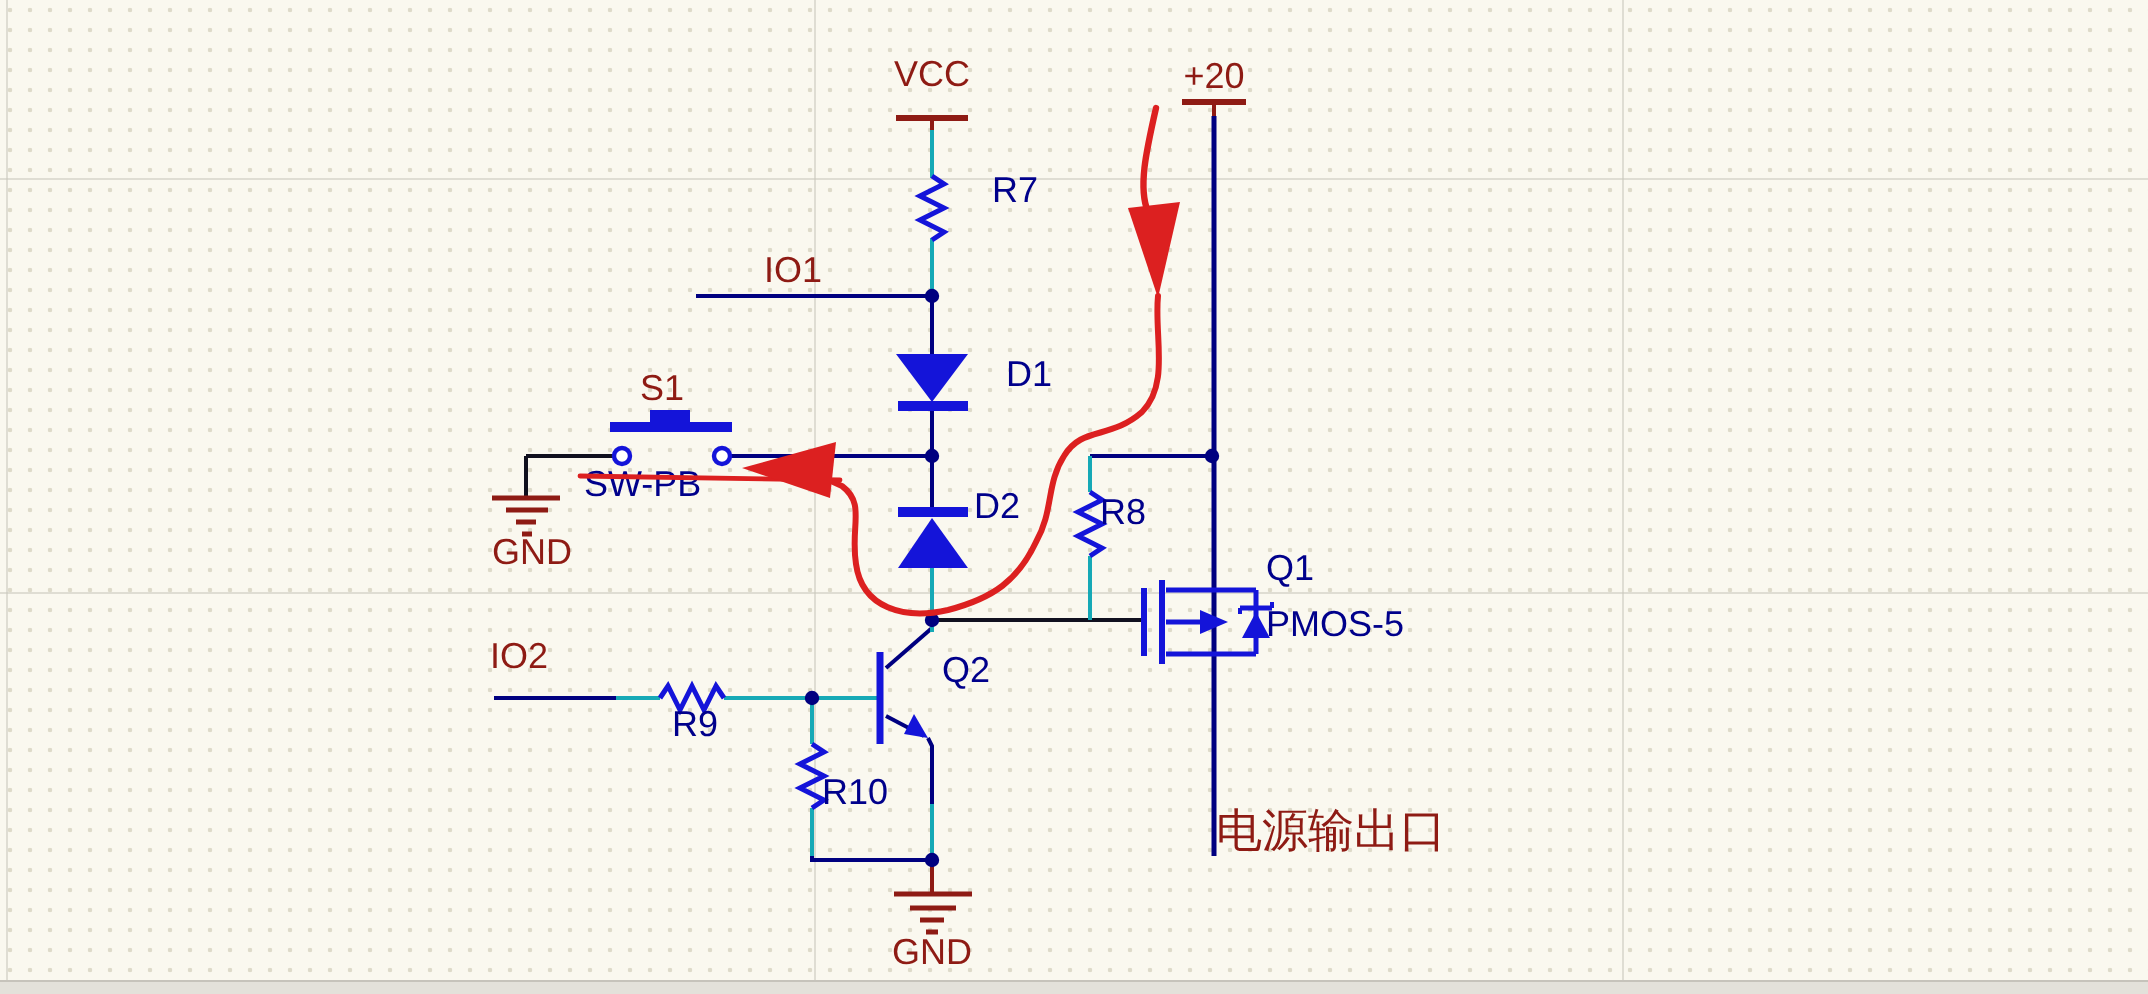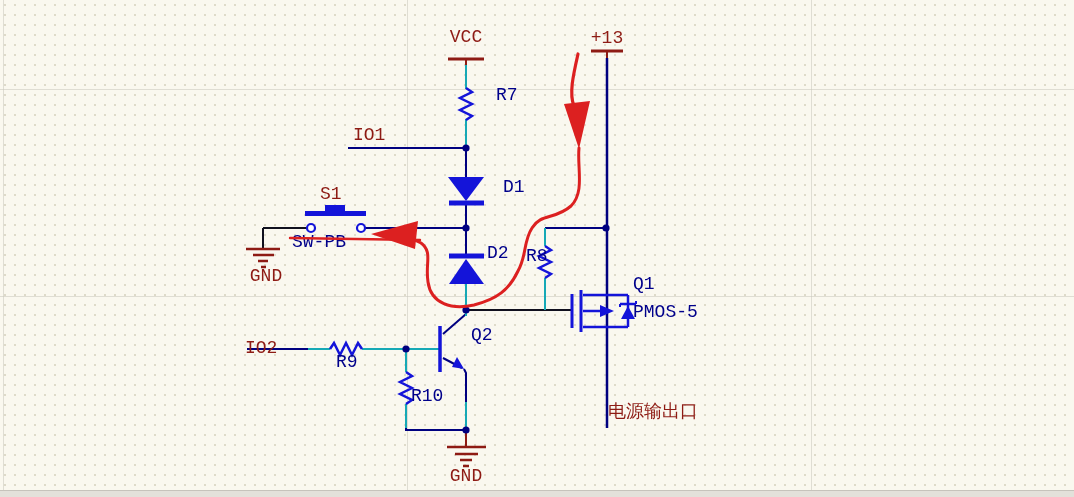--- a/index.html
+++ b/index.html
@@ -1,31 +1,31 @@
 <!DOCTYPE html>
 <html><head>
 <meta charset="utf-8">
 <style>
   html,body{margin:0;padding:0;}
   #stage{
     position:relative; width:1074px; height:497px; overflow:hidden;
     background-color:#FAF8EF;
     background-image:radial-gradient(rgba(176,170,140,0.38) 1px, transparent 1.3px);
     background-size:10px 10px;
-    font-family:Liberation Mono, monospace;
+    font-family:Liberation Sans, sans-serif;
   }
   .gridline{position:absolute;background:#C9C6BB;opacity:.55;}
   .gridline.v{width:1px;top:0;height:490px;}
   .gridline.h{height:1px;left:0;width:1074px;}
   svg{position:absolute;left:0;top:0;}
   .label{position:absolute;font-size:18px;line-height:1.05;white-space:nowrap;user-select:none;}
   .maroon{color:#8E1B14;}
   .navy{color:#00008B;}
   .cx{transform:translateX(-50%);}
-  .cjk{font-size:18px;}
+  .cjk{font-size:23px;}
   #bottom-strip{position:absolute;left:0;top:490px;width:1074px;height:7px;
     background:#E3E1DA;border-top:1px solid #C6C3BB;}
 </style>
 </head>
 <body>
 
 <div id="stage">
 
   <div class="gridline v" style="left:3px"></div>
   <div class="gridline v" style="left:407px"></div>
@@ -140,33 +140,33 @@
       <circle cx="466" cy="148" r="3.6"></circle>
       <circle cx="466" cy="228" r="3.6"></circle>
       <circle cx="466" cy="310" r="3.6"></circle>
       <circle cx="406" cy="349" r="3.6"></circle>
       <circle cx="466" cy="430" r="3.6"></circle>
       <circle cx="606" cy="228" r="3.6"></circle>
     </g>
   </svg>
 
   <div class="label maroon cx" style="left:466px;top:28px">VCC</div>
-  <div class="label maroon cx" style="left:607px;top:29px">+13</div>
+  <div class="label maroon cx" style="left:607px;top:29px">+20</div>
   <div class="label navy" style="left:496px;top:86px">R7</div>
-  <div class="label maroon" style="left:353px;top:126px">IO1</div>
+  <div class="label maroon" style="left:382px;top:126px">IO1</div>
   <div class="label navy" style="left:503px;top:178px">D1</div>
   <div class="label maroon" style="left:320px;top:185px">S1</div>
   <div class="label navy" style="left:292px;top:233px">SW-PB</div>
   <div class="label maroon cx" style="left:266px;top:267px">GND</div>
   <div class="label navy" style="left:487px;top:244px">D2</div>
-  <div class="label navy" style="left:526px;top:247px">R8</div>
+  <div class="label navy" style="left:550px;top:247px">R8</div>
   <div class="label navy" style="left:633px;top:275px">Q1</div>
   <div class="label navy" style="left:633px;top:303px">PMOS-5</div>
   <div class="label navy" style="left:471px;top:326px">Q2</div>
-  <div class="label maroon" style="left:245px;top:339px">IO2</div>
+  <div class="label maroon" style="left:245px;top:319px">IO2</div>
   <div class="label navy" style="left:336px;top:353px">R9</div>
   <div class="label navy" style="left:411px;top:387px">R10</div>
   <div class="label maroon cx" style="left:466px;top:467px">GND</div>
   <div class="label maroon cjk" style="left:608px;top:403px">电源输出口</div>
 
   <svg width="1074" height="497" viewBox="0 0 1074 497">
     <g stroke="#DC2020" fill="none">
 
       <path d="M578,54 C573,76 569,94 574,106" stroke-width="3.2" stroke-linecap="round"></path>
       <polygon points="564,104 590,101 579,149" fill="#DC2020" stroke="none"></polygon>

